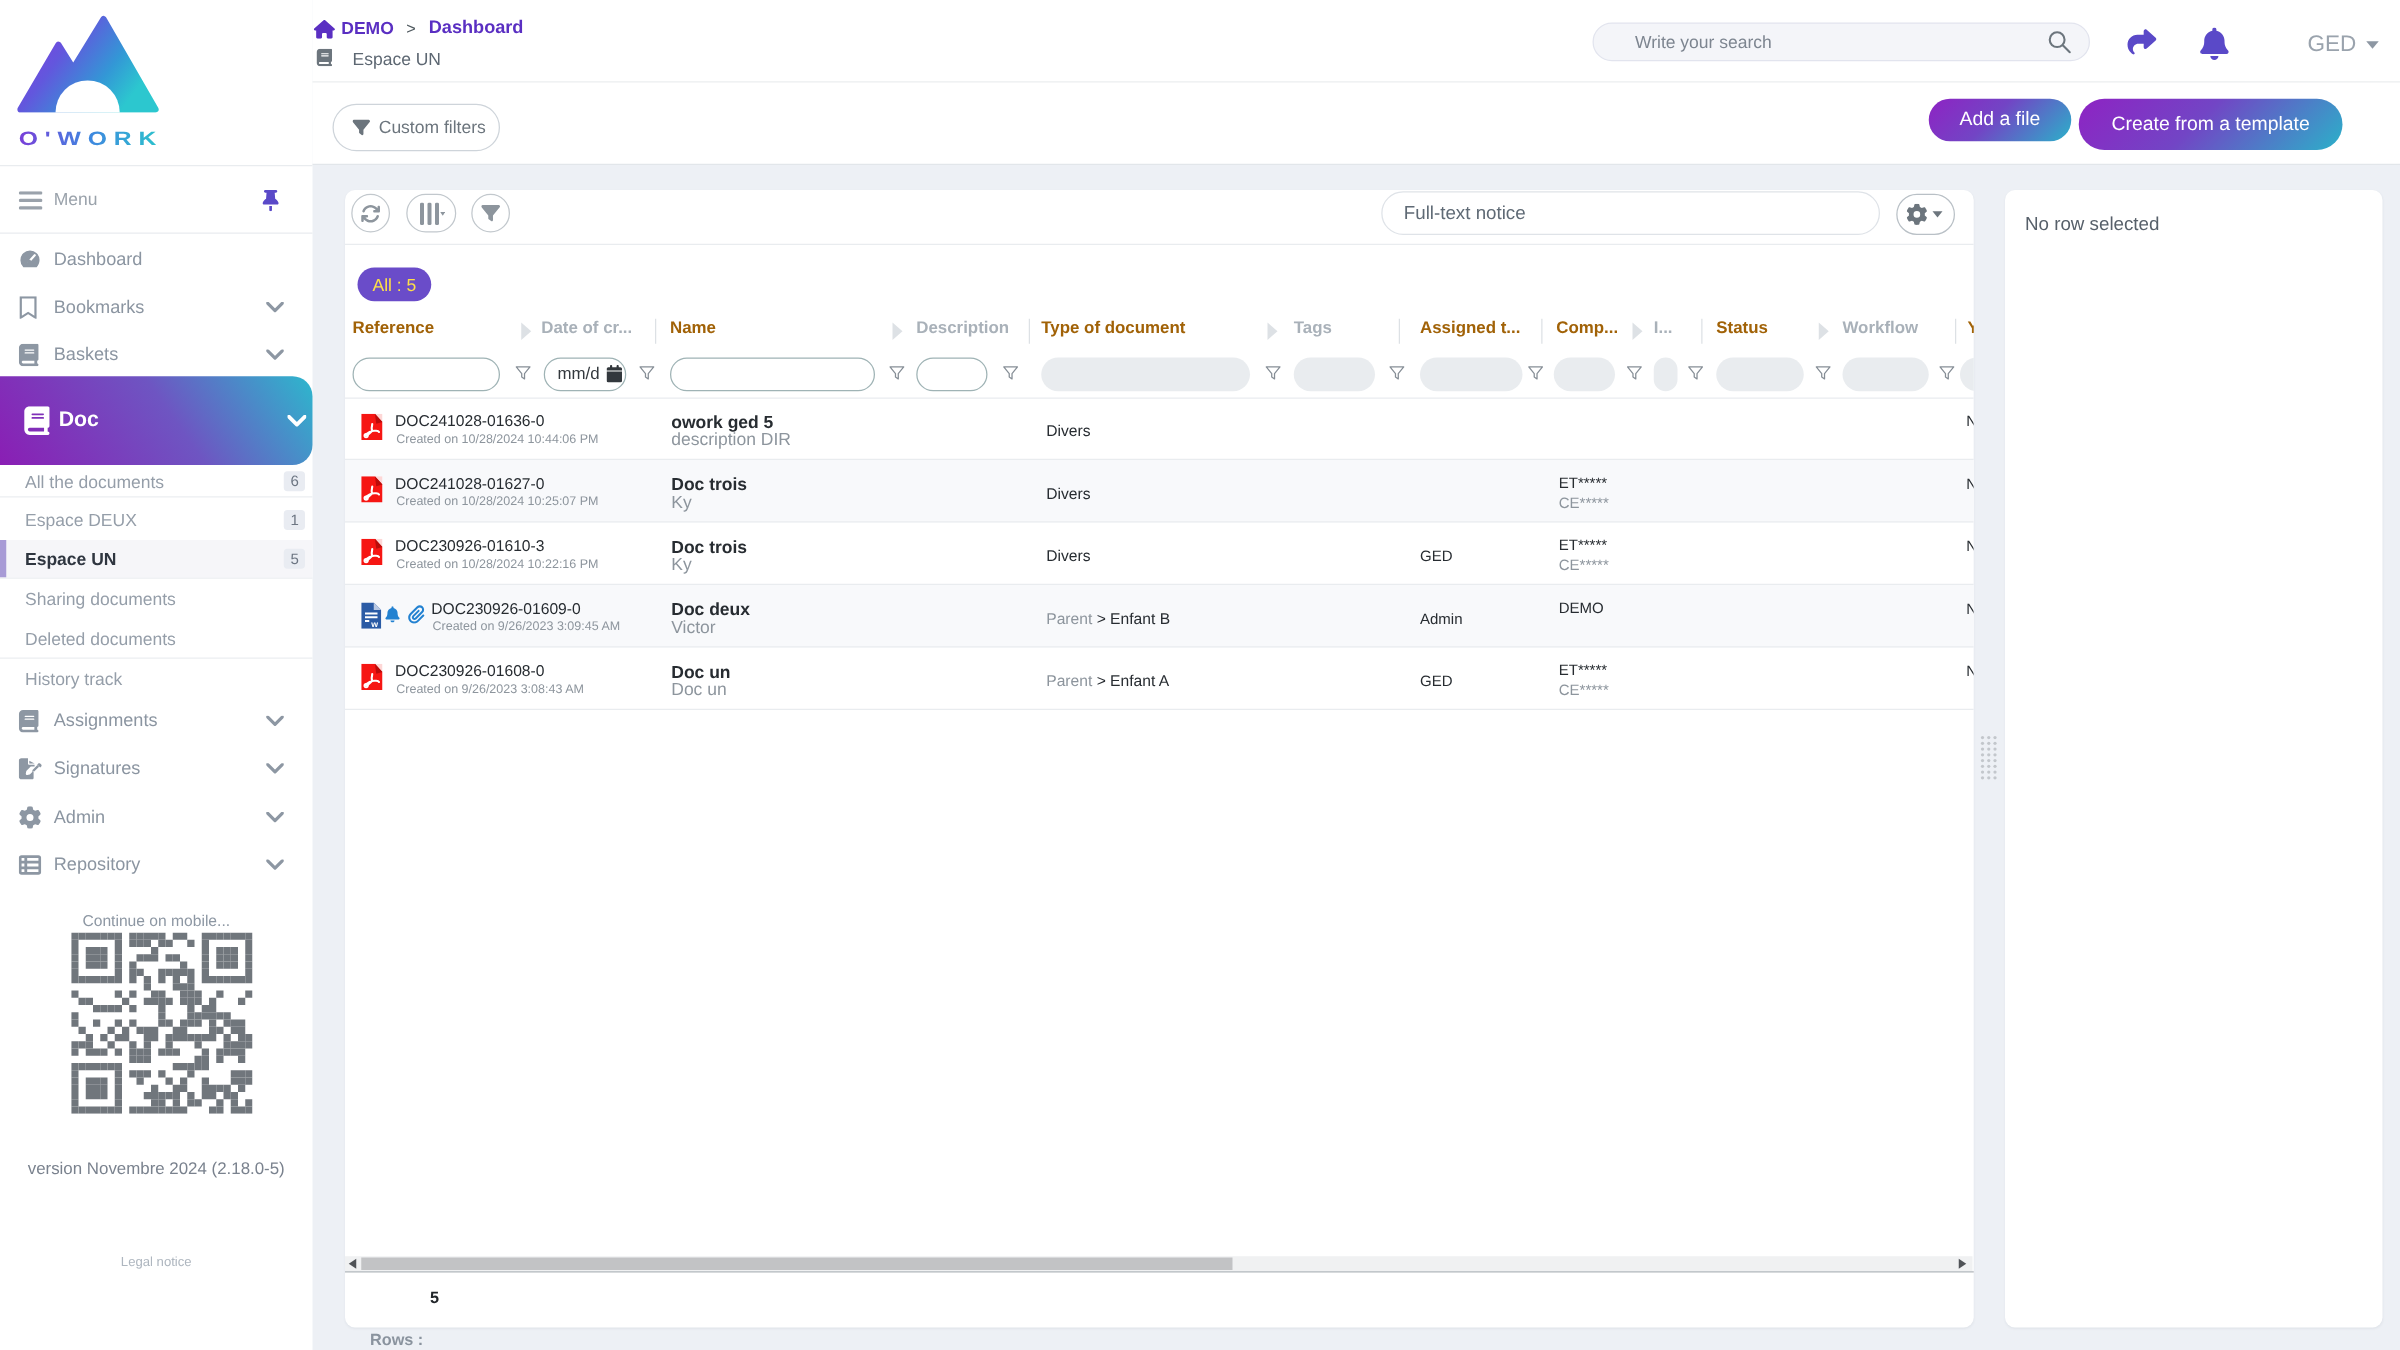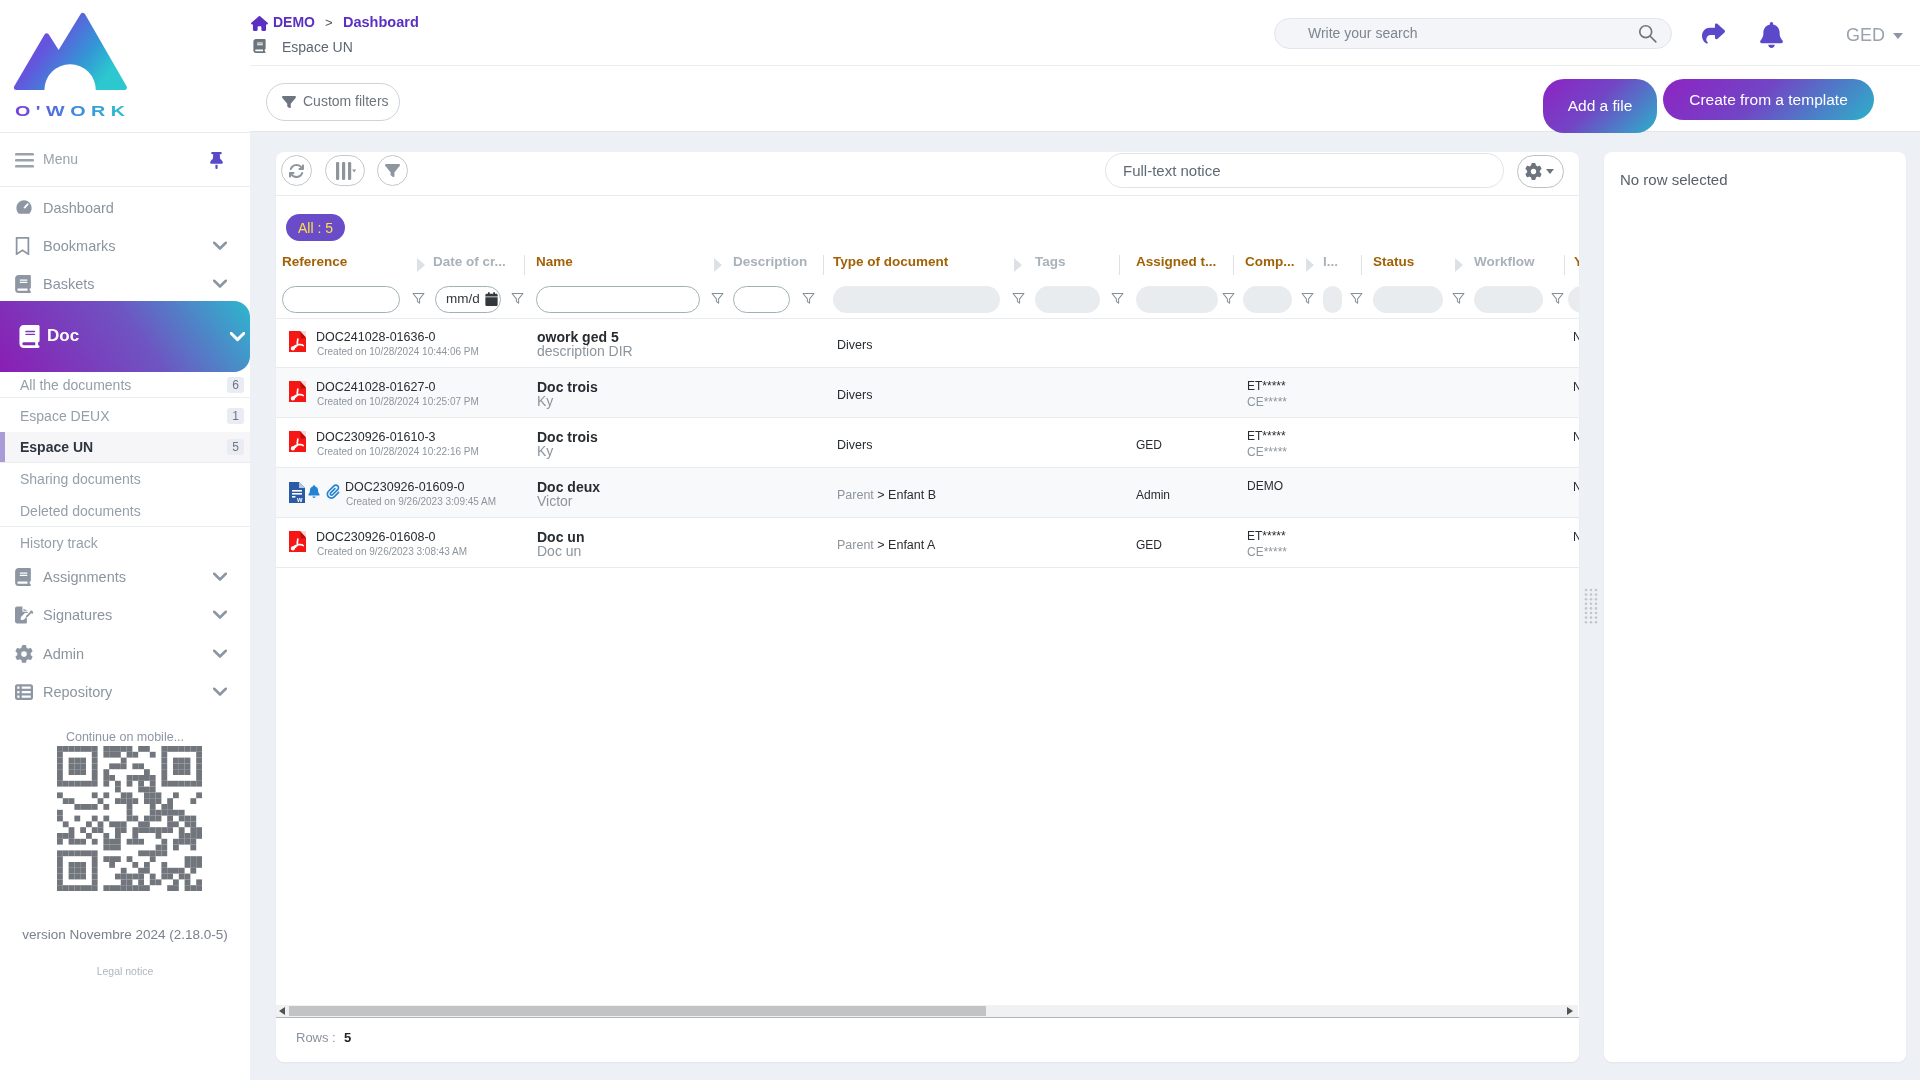--- a/index.html
+++ b/index.html
@@ -483,21 +483,21 @@
           <rect x="81.2" y="139.2" width="5.8" height="5.8"></rect>
           <rect x="87.0" y="139.2" width="5.8" height="5.8"></rect>
           <rect x="110.2" y="139.2" width="5.8" height="5.8"></rect>
           <rect x="116.0" y="139.2" width="5.8" height="5.8"></rect>
           <rect x="127.6" y="139.2" width="5.8" height="5.8"></rect>
           <rect x="133.4" y="139.2" width="5.8" height="5.8"></rect>
           <rect x="139.2" y="139.2" width="5.8" height="5.8"></rect>
         </g>
       </svg></div>
   <div class="abs" style="left:0;top:927px;width:250px;text-align:center;font-size:13.5px;color:#7a828e">version Novembre 2024 (2.18.0-5)</div>
-  <div class="abs" style="left:0;top:965px;width:250px;text-align:center;font-size:10.5px;color:#aeb6bf">Legal notice</div>
+  <div class="abs" style="left:0;top:1004px;width:250px;text-align:center;font-size:10.5px;color:#aeb6bf">Legal notice</div>
 </div>
 
 <div class="hdr">
   <div class="abs" style="left:0;top:65px;width:1670px;height:0;border-top:1px solid #ebeef0"></div>
 </div>
 <div class="abs" style="left:251px;top:16px">
   <svg width="17" height="15" viewBox="0 0 576 512">
       <path fill="#5a2fc2" d="M575.8 255.5c0 18-15 32.1-32 32.1h-32l.7 160.2c0 2.7-.2 5.4-.5 8.1V472c0 22.1-17.9 40-40 40H456c-1.1 0-2.2 0-3.3-.1c-1.4 .1-2.8 .1-4.2 .1H416 392c-22.1 0-40-17.9-40-40V448 384c0-17.7-14.3-32-32-32H256c-17.7 0-32 14.3-32 32v64 24c0 22.1-17.9 40-40 40H160 128.1c-1.5 0-3-.1-4.5-.2c-1.2 .1-2.4 .2-3.6 .2H104c-22.1 0-40-17.9-40-40V360c0-.9 0-1.9 .1-2.8V287.6H32c-18 0-32-14-32-32.1c0-9 3-17 10-24L266.4 8c7-7 15-8 22-8s15 2 21 7L564.8 231.5c8 7 12 15 11 24z"></path>
     </svg>
 </div>
@@ -526,21 +526,21 @@
   </svg>
 <div class="abs" style="left:1846px;top:25px;font-size:18px;color:#9aa3ad">GED</div>
 <div class="abs" style="left:1893px;top:33px;width:0;height:0;border-left:5.5px solid transparent;border-right:5.5px solid transparent;border-top:6.5px solid #8d97a3"></div>
 
 <div class="abs" style="left:266px;top:83px;width:134px;height:38px;border:1px solid #ced4da;border-radius:19px;background:#fff"></div>
 <svg class="abs" style="left:282px;top:95px" width="14" height="14" viewBox="0 0 512 512">
     <path fill="#6c757d" d="M3.9 54.9C10.5 40.9 24.5 32 40 32H472c15.5 0 29.5 8.9 36.1 22.9s4.6 30.5-5.2 42.5L320 320.9V448c0 12.1-6.8 23.2-17.7 28.6s-23.8 4.3-33.5-3l-64-48c-8.1-6-12.8-15.5-12.8-25.6V320.9L9 97.3C-.7 85.4-2.8 68.8 3.9 54.9z"></path>
   </svg>
 <div class="abs" style="left:303px;top:93px;font-size:14px;color:#6c757d">Custom filters</div>
 
-<div class="grad-btn" style="left:1543px;top:79px;width:114px;height:54px">Add a file</div>
+<div class="grad-btn" style="left:1543px;top:79px;width:114px;height:34px">Add a file</div>
 <div class="grad-btn" style="left:1663px;top:79px;width:211px;height:41px">Create from a template</div>
 
 <div class="card" style="left:276px;top:152px;width:1303px;height:910px;overflow:hidden">
 
   <div class="abs" style="left:0;top:0;width:1303px;height:44px;border-bottom:1px solid #e9ecef"></div>
   <div class="abs" style="left:5px;top:3px;width:31px;height:31px;border:1px solid #c2c8cd;border-radius:50%"></div>
   <svg class="abs" style="left:12px;top:11px" width="17" height="16" viewBox="0 0 512 512">
       <path fill="#8d959d" d="M105.1 202.6c7.7-21.8 20.2-42.3 37.8-59.8c62.5-62.5 163.8-62.5 226.3 0L386.3 160H352c-17.7 0-32 14.3-32 32s14.3 32 32 32H463.5c0 0 0 0 0 0h.4c17.7 0 32-14.3 32-32V80c0-17.7-14.3-32-32-32s-32 14.3-32 32v35.2L414.4 97.6c-87.5-87.5-229.3-87.5-316.8 0C73.2 122 55.6 150.7 44.8 181.4c-5.9 16.7 2.9 34.9 19.5 40.8s34.9-2.9 40.8-19.5zM39 289.3c-5 1.5-9.8 4.2-13.7 8.2c-4 4-6.7 8.8-8.1 14c-.3 1.2-.6 2.5-.8 3.8c-.3 1.7-.4 3.4-.4 5.1V432c0 17.7 14.3 32 32 32s32-14.3 32-32V396.9l17.6 17.5 0 0c87.5 87.4 229.3 87.4 316.7 0c24.4-24.4 42.1-53.1 52.9-83.7c5.9-16.7-2.9-34.9-19.5-40.8s-34.9 2.9-40.8 19.5c-7.7 21.8-20.2 42.3-37.8 59.8c-62.5 62.5-163.8 62.5-226.3 0l-.1-.1L125.6 352H160c17.7 0 32-14.3 32-32s-14.3-32-32-32H48.4c-1.6 0-3.2 .1-4.8 .3s-3.1 .5-4.6 1z"></path>
     </svg>
   <div class="abs" style="left:49px;top:3px;width:40px;height:31px;border:1px solid #c2c8cd;border-radius:16px"></div>
@@ -747,21 +747,21 @@
     <div class="c-cp2" style="left:971px">CE*****</div>
     <div class="c-clip">N</div>
   </div>
 </div>
 
 <div class="abs" style="left:276px;top:1005px;width:1302px;height:12px;background:#f0f1f2"></div>
 <div class="abs" style="left:289px;top:1006px;width:697px;height:10px;background:#c2c3c5"></div>
 <div class="abs" style="left:279px;top:1007px;width:0;height:0;border-top:4px solid transparent;border-bottom:4px solid transparent;border-right:6px solid #505357"></div>
 <div class="abs" style="left:1567px;top:1007px;width:0;height:0;border-top:4px solid transparent;border-bottom:4px solid transparent;border-left:6px solid #505357"></div>
 <div class="abs" style="left:276px;top:1017px;width:1303px;height:0;border-top:1px solid #b0b5ba"></div>
-<div class="abs" style="left:296px;top:1030px;font-size:13px;font-weight:normal;color:#8a939e">Rows :</div>
+<div class="abs" style="left:296px;top:1064px;font-size:13px;font-weight:bold;color:#8a939e">Rows :</div>
 <div class="abs" style="left:344px;top:1030px;font-size:13px;font-weight:bold;color:#212529">5</div>
 
 <div class="card" style="left:1604px;top:152px;width:302px;height:910px">
   <div class="abs" style="left:16px;top:19px;font-size:15px;color:#57606a">No row selected</div>
 </div>
 
 <div class="abs" style="left:1584px;top:588px"><svg width="14" height="38" viewBox="0 0 14 38">
       <g fill="#c3c7cc">
         <circle cx="2" cy="2.0" r="1.3"></circle>
         <circle cx="7" cy="2.0" r="1.3"></circle>

